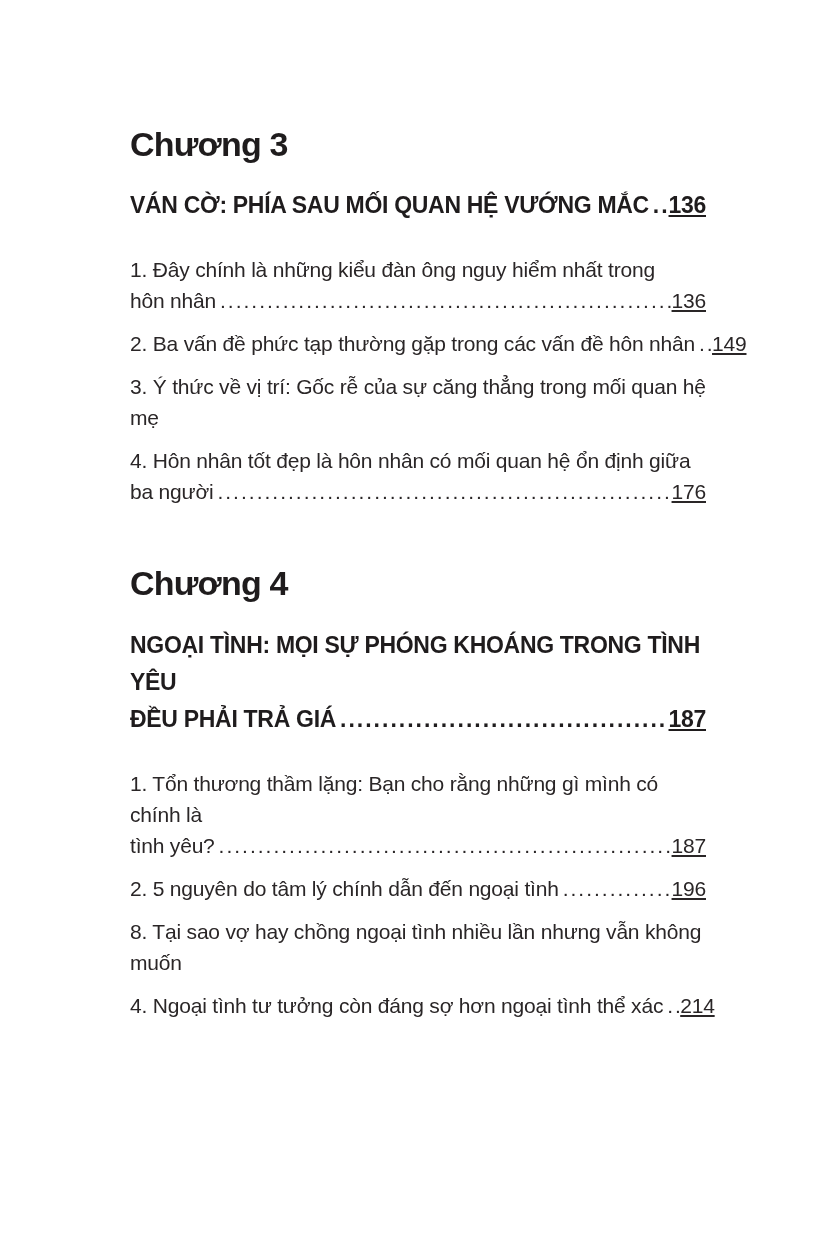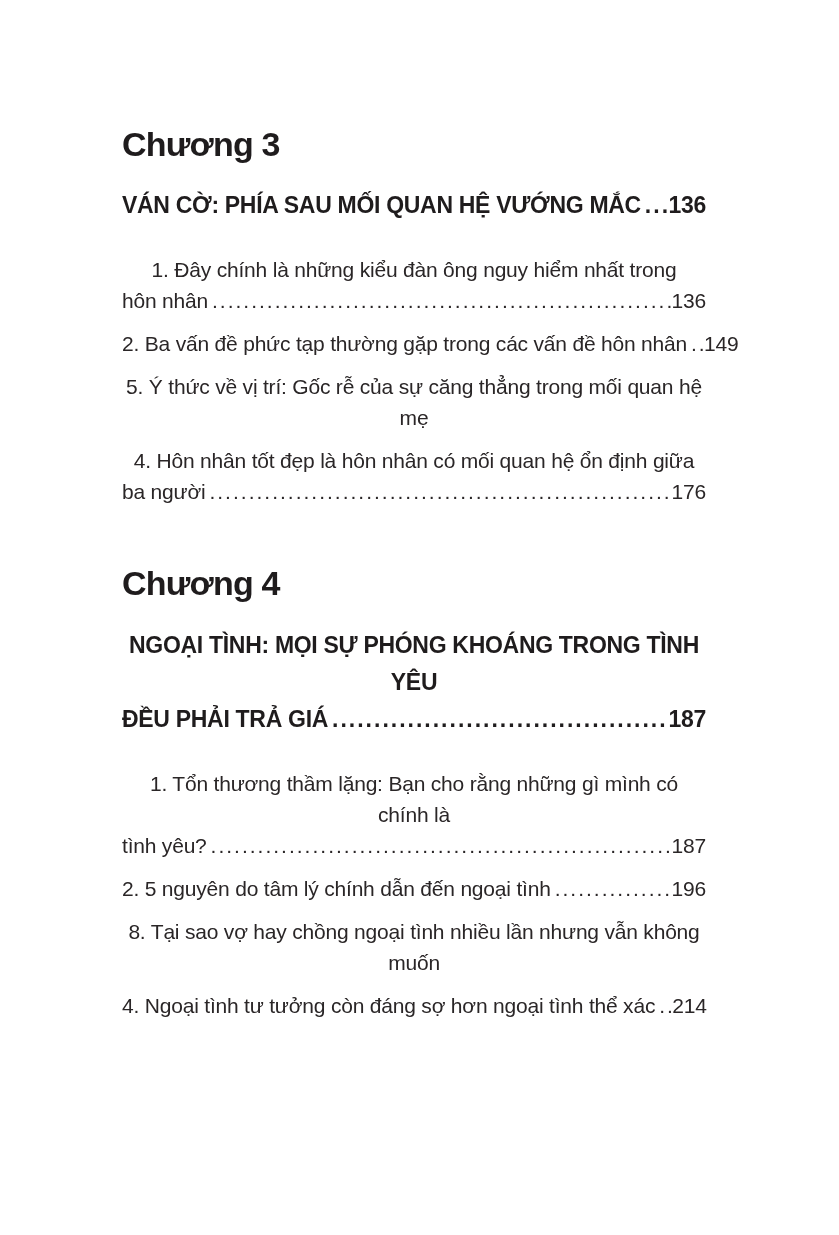--- a/index.html
+++ b/index.html
@@ -8,21 +8,21 @@
     background: #ffffff;
     font-family: "Liberation Sans", "DejaVu Sans", sans-serif;
     color: #2a2627;
     overflow: hidden;
   }
   .page {
     box-sizing: border-box;
     width: 839px; height: 1235px;
     padding: 126px 133px 0 118px;
   }
-  .section { margin: 0 0 58px 4px; }
+  .section { margin: 0 0 58px 12px; }
   .chapter-heading {
     font-size: 34px;
     font-weight: 700;
     letter-spacing: -0.8px;
     line-height: 1.1;
     color: #1f1c1d;
     margin: 0 0 24px 0;
   }
   .chapter-title {
     font-size: 23px;
@@ -32,35 +32,35 @@
     color: #1f1c1d;
     margin: 0 0 30px 0;
   }
   .entry {
     font-size: 21px;
     line-height: 31px;
     letter-spacing: -0.2px;
     margin: 0 0 12px 0;
     color: #2a2627;
   }
-  .line { display: block; text-align: center; }
+  .line { display: block; }
   .lastline { display: flex; align-items: baseline; text-align: right; }
   .lastline .txt { flex: 0 0 auto; white-space: nowrap; }
   .dots {
     flex: 1 1 auto;
     overflow: hidden;
     white-space: nowrap;
     margin: 0 1px 0 4px;
     min-width: 12px;
   }
   .dots::after {
     content: "........................................................................................................................................";
     letter-spacing: 2px;
   }
-  .pg { flex: 0 0 auto; }
+  .pg { flex: 0 0 auto; text-decoration: underline; }
 </style>
 </head>
 <body>
 
 <div class="page">
 
   <div class="section">
     <div class="chapter-heading">Chương 3</div>
 
     <div class="chapter-title">
@@ -82,21 +82,21 @@
 
     <div class="entry">
       <span class="lastline">
         <span class="txt">2. Ba vấn đề phức tạp thường gặp trong các vấn đề hôn nhân</span>
         <span class="dots"></span>
         <span class="pg">149</span>
       </span>
     </div>
 
     <div class="entry">
-      <span class="line">5. Ý thức về vị trí: Gốc rễ của sự căng thẳng trong mối quan hệ mẹ</span>
+      <span class="line">3. Ý thức về vị trí: Gốc rễ của sự căng thẳng trong mối quan hệ mẹ</span>
     </div>
 
     <div class="entry">
       <span class="line">4. Hôn nhân tốt đẹp là hôn nhân có mối quan hệ ổn định giữa</span>
       <span class="lastline">
         <span class="txt">ba người</span>
         <span class="dots"></span>
         <span class="pg">176</span>
       </span>
     </div>

